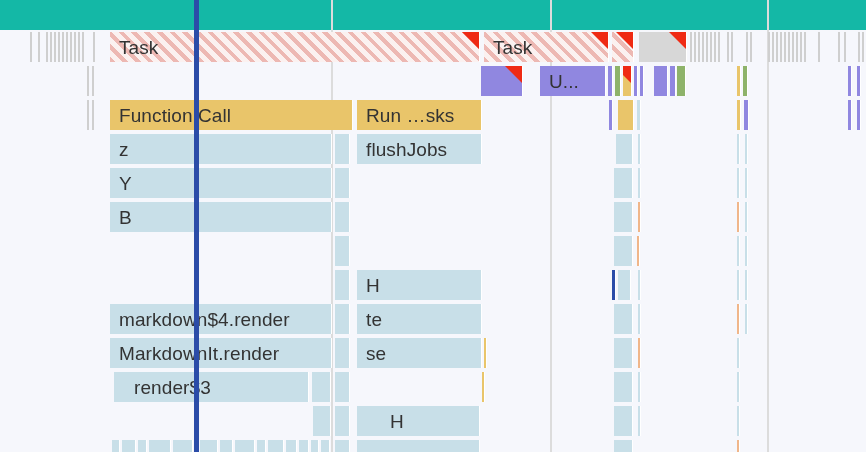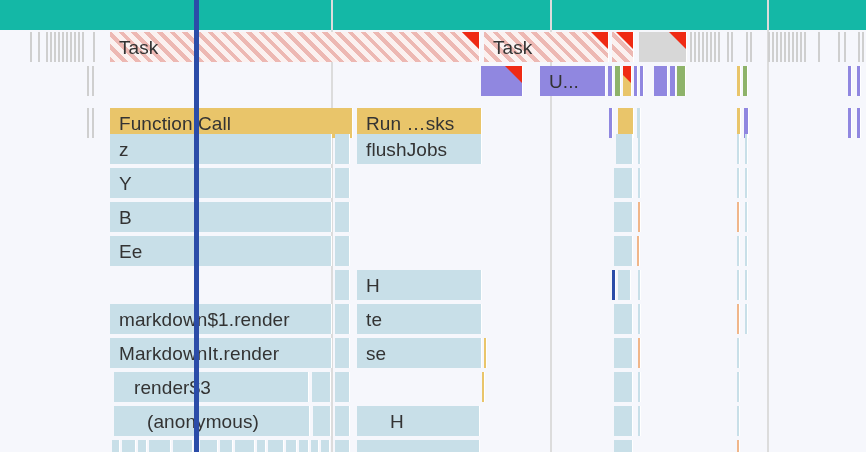--- a/index.html
+++ b/index.html
@@ -143,21 +143,21 @@
         <div class="ev c-purple" style="left: 634px; width: 4px;"></div>
         <div class="ev c-purple" style="left: 640px; width: 4px;"></div>
         <div class="ev c-purple" style="left: 654px; width: 14px;"></div>
         <div class="ev c-purple" style="left: 670px; width: 6px;"></div>
         <div class="ev c-green" style="left: 677px; width: 9px;"></div>
         <div class="ev c-yellow" style="left: 737px; width: 4px;"></div>
         <div class="ev c-green" style="left: 743px; width: 5px;"></div>
         <div class="ev c-purple" style="left: 848px; width: 4px;"></div>
         <div class="ev c-purple" style="left: 857px; width: 4px;"></div>
       </div>
-      <div class="track" style="top: 98px; margin-top: 8px;">
+      <div class="track" style="top: 98px;">
         <div class="sliver c-gray" style="left: 87px; width: 2px;"></div>
         <div class="sliver c-gray" style="left: 92px; width: 2px;"></div>
         <div class="ev c-yellow" style="left: 110px; width: 243px;">
           <span class="lbl">Function Call</span>
         </div>
         <div class="ev c-yellow" style="left: 357px; width: 125px;">
           <span class="lbl">Run …sks</span>
         </div>
         <div class="ev c-purple" style="left: 609px; width: 4px;"></div>
         <div class="ev c-yellow" style="left: 618px; width: 16px;"></div>
@@ -194,43 +194,40 @@
         <div class="ev c-blue" style="left: 110px; width: 222px;">
           <span class="lbl">B</span>
         </div>
         <div class="ev c-blue" style="left: 335px; width: 15px;"></div>
         <div class="ev c-blue" style="left: 614px; width: 19px;"></div>
         <div class="ev c-orange" style="left: 638px; width: 3px;"></div>
         <div class="ev c-orange" style="left: 737px; width: 3px;"></div>
         <div class="ev c-blue" style="left: 745px; width: 3px;"></div>
       </div>
       <div class="track" style="top: 234px;">
-        <div class="ev c-blue" style="left: 110px; width: 222px;">
-          <span class="lbl">Ee</span>
-        </div>
         <div class="ev c-blue" style="left: 335px; width: 15px;"></div>
         <div class="ev c-blue" style="left: 614px; width: 19px;"></div>
         <div class="ev c-orange" style="left: 637px; width: 3px;"></div>
         <div class="ev c-blue" style="left: 737px; width: 3px;"></div>
         <div class="ev c-blue" style="left: 745px; width: 3px;"></div>
       </div>
       <div class="track" style="top: 268px;">
         <div class="ev c-blue" style="left: 335px; width: 15px;"></div>
         <div class="ev c-blue" style="left: 357px; width: 125px;">
           <span class="lbl">H</span>
         </div>
         <div class="ev c-blue" style="background: rgb(43, 76, 168); left: 612px; width: 4px;"></div>
         <div class="ev c-blue" style="left: 618px; width: 13px;"></div>
         <div class="ev c-blue" style="left: 638px; width: 3px;"></div>
         <div class="ev c-blue" style="left: 737px; width: 3px;"></div>
         <div class="ev c-blue" style="left: 745px; width: 3px;"></div>
       </div>
       <div class="track" style="top: 302px;">
         <div class="ev c-blue" style="left: 110px; width: 222px;">
-          <span class="lbl">markdown$1.render</span>
+          <span class="lbl">markdown$4.render</span>
         </div>
         <div class="ev c-blue" style="left: 335px; width: 15px;"></div>
         <div class="ev c-blue" style="left: 357px; width: 125px;">
           <span class="lbl">te</span>
         </div>
         <div class="ev c-blue" style="left: 614px; width: 19px;"></div>
         <div class="ev c-blue" style="left: 638px; width: 3px;"></div>
         <div class="ev c-orange" style="left: 737px; width: 3px;"></div>
         <div class="ev c-blue" style="left: 745px; width: 3px;"></div>
       </div>
@@ -252,23 +249,20 @@
           <span class="lbl">render$3</span>
         </div>
         <div class="ev c-blue ind" style="left: 312px; width: 19px;"></div>
         <div class="ev c-blue ind" style="left: 335px; width: 15px;"></div>
         <div class="ev c-yellow ind" style="left: 482px; width: 3px;"></div>
         <div class="ev c-blue ind" style="left: 614px; width: 19px;"></div>
         <div class="ev c-blue ind" style="left: 638px; width: 3px;"></div>
         <div class="ev c-blue ind" style="left: 737px; width: 3px;"></div>
       </div>
       <div class="track" style="top: 404px;">
-        <div class="ev c-blue ind2" style="left: 114px; width: 196px;">
-          <span class="lbl">(anonymous)</span>
-        </div>
         <div class="ev c-blue ind2" style="left: 313px; width: 18px;"></div>
         <div class="ev c-blue ind2" style="left: 335px; width: 15px;"></div>
         <div class="ev c-blue ind2" style="left: 357px; width: 123px;">
           <span class="lbl">H</span>
         </div>
         <div class="ev c-blue ind2" style="left: 614px; width: 19px;"></div>
         <div class="ev c-blue ind2" style="left: 638px; width: 3px;"></div>
         <div class="ev c-blue ind2" style="left: 737px; width: 3px;"></div>
       </div>
       <div class="track" style="top: 438px;">

